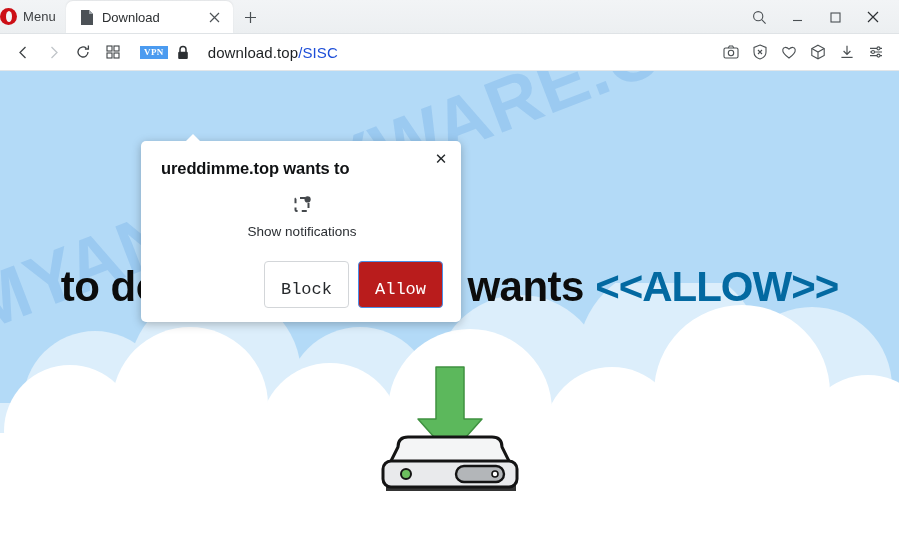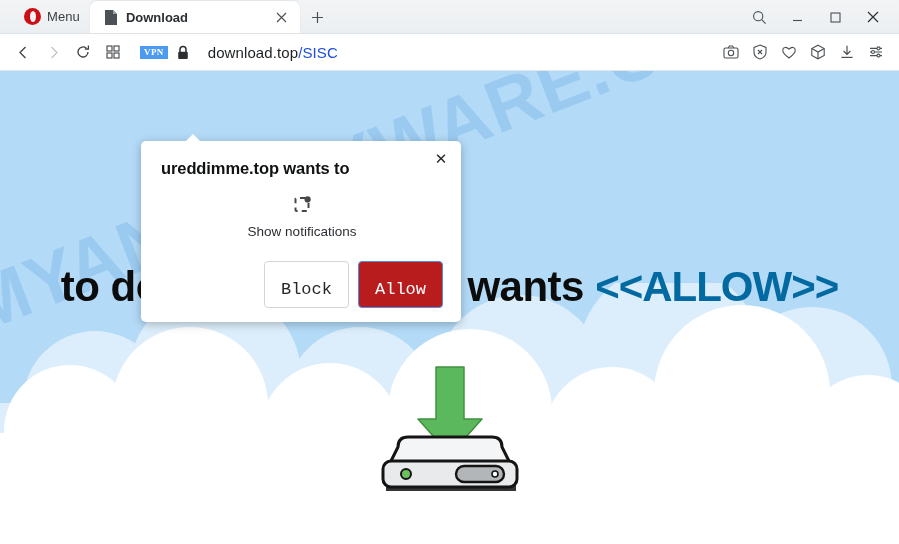--- a/index.html
+++ b/index.html
@@ -28,21 +28,21 @@
     border-bottom: 1px solid #dfe3e6;
     display: flex;
     align-items: flex-end;
   }
 
   .menu-btn {
     display: flex;
     align-items: center;
     gap: 6px;
     height: 34px;
-    padding: 0 10px 0 24px;
+    padding: 0 10px 0 0;
     cursor: pointer;
   }
   .opera-logo {
     width: 17px; height: 17px;
     border-radius: 50%;
     background: #cc0f16;
     display: flex; align-items: center; justify-content: center;
     flex: none;
   }
   .opera-logo i {
@@ -55,28 +55,27 @@
     font-size: 13px;
     color: #3d4043;
     letter-spacing: .1px;
   }
 
   .tab {
     position: relative;
     display: flex;
     align-items: center;
     gap: 8px;
-    width: 210px;
+    width: 167px;
     height: 32px;
     padding: 0 8px 0 14px;
     background: #ffffff;
     border-radius: 7px 7px 0 0;
     box-shadow: 0 -1px 2px rgba(0,0,0,.07);
     cursor: pointer;
-    font-weight: bold;
   }
   .tab-favicon {
     width: 14px; height: 15px;
     flex: none;
   }
   .tab-title {
     flex: 1;
     font-size: 13px;
     color: #2c2f31;
     white-space: nowrap;

